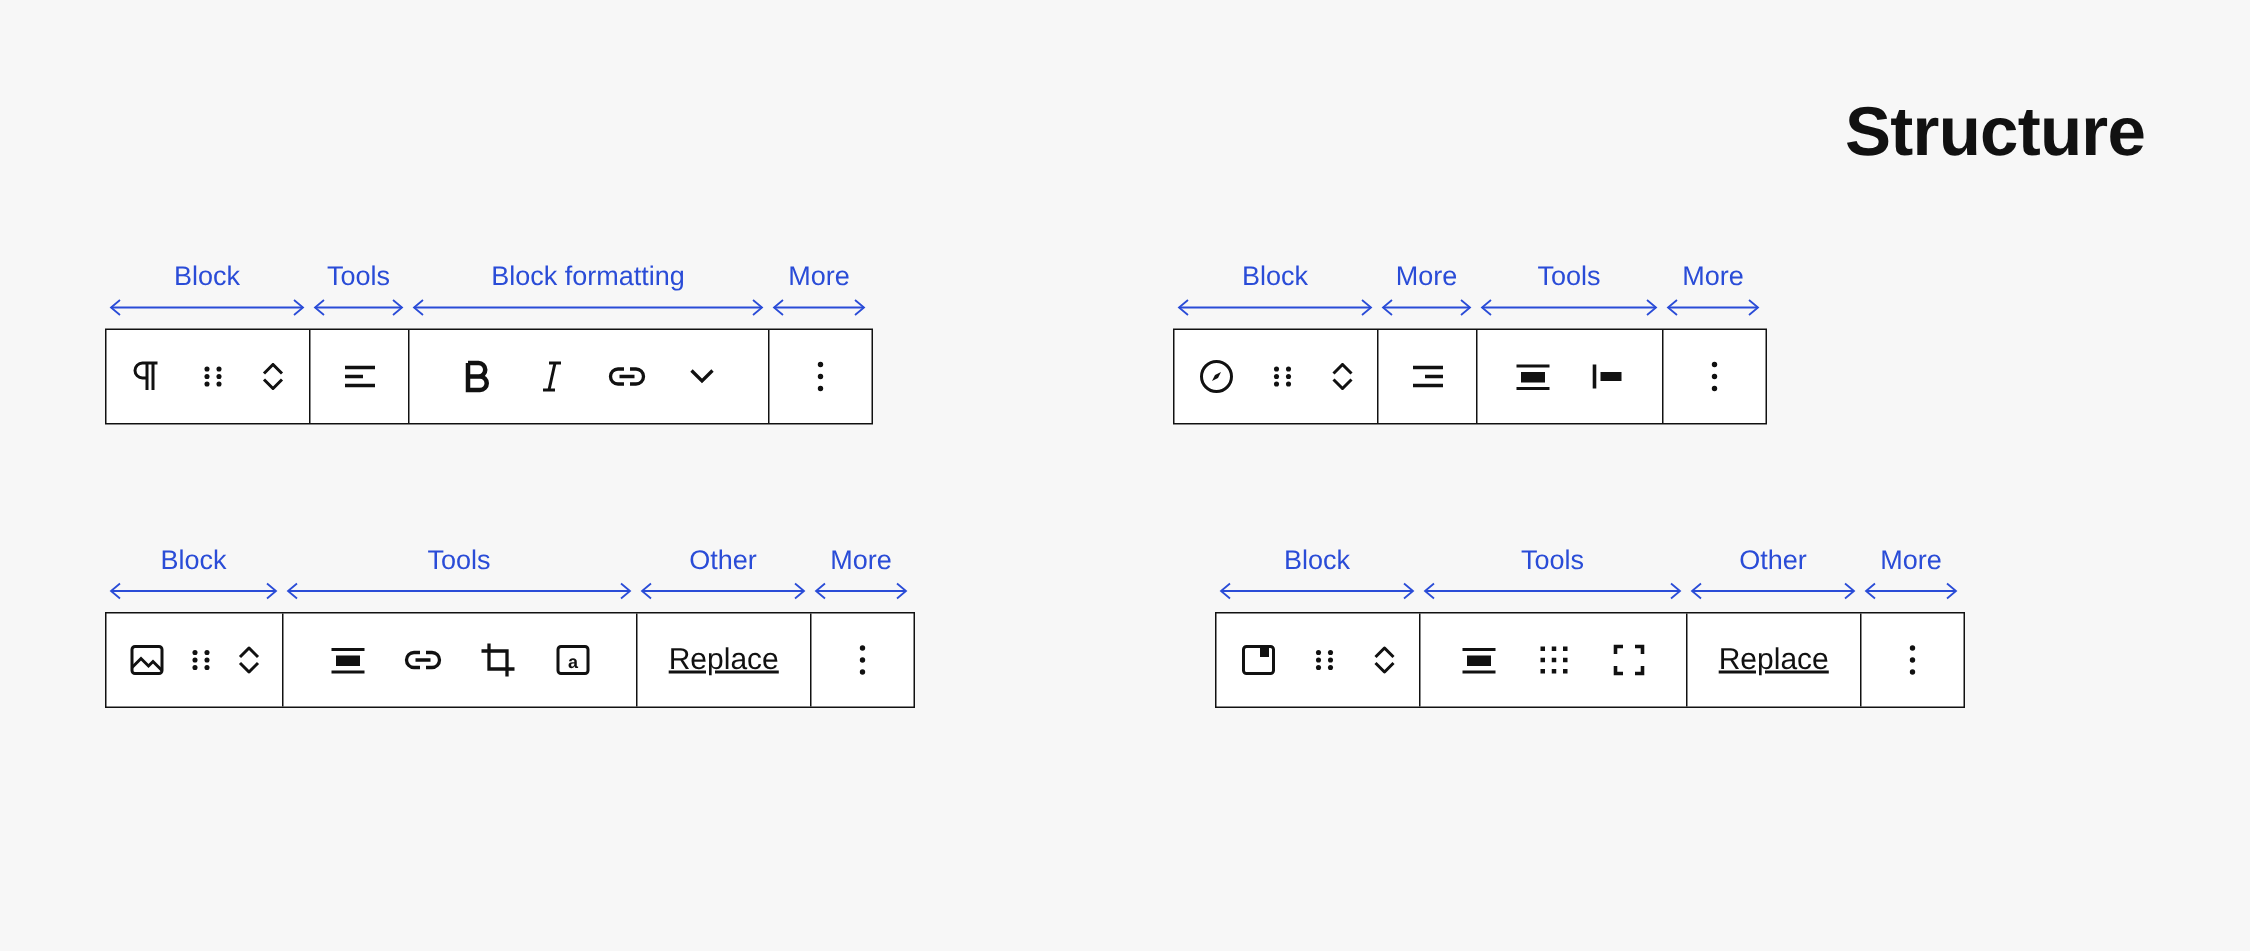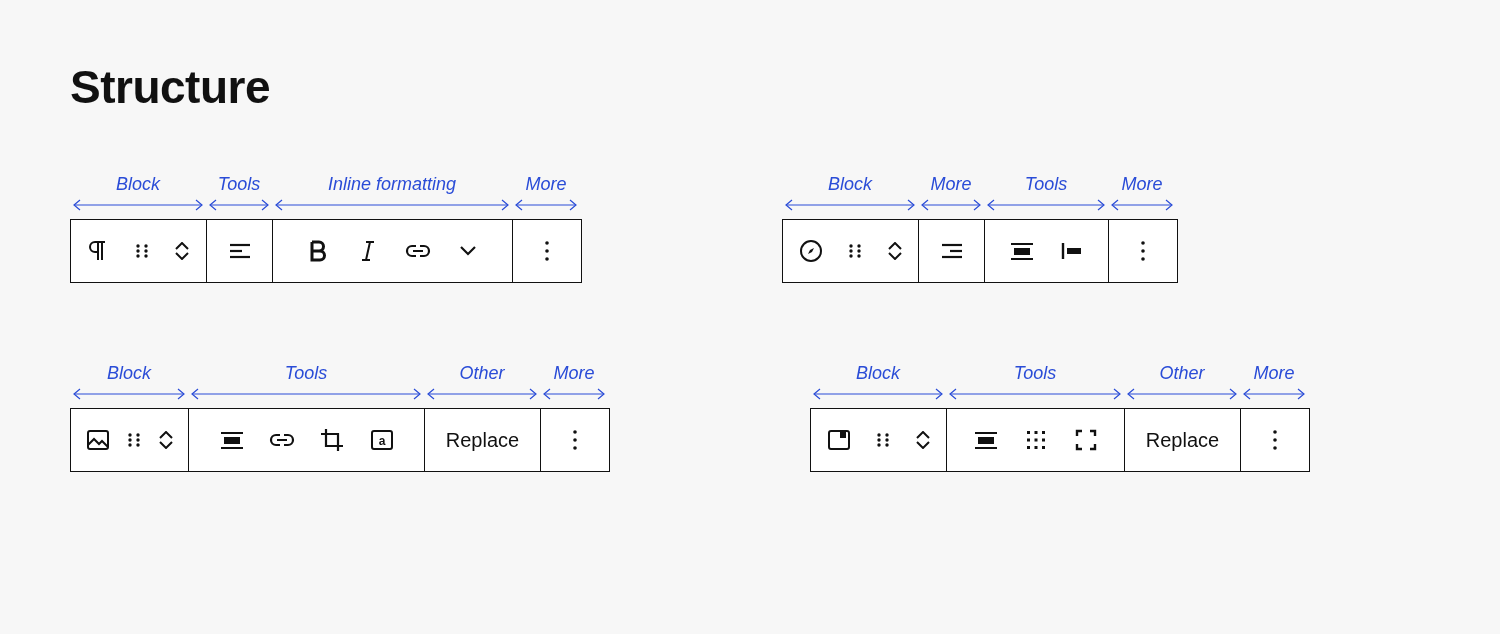--- a/index.html
+++ b/index.html
@@ -13,20 +13,21 @@
     color: #111;
   }
   .page {
     padding: 60px 70px 40px 70px;
   }
   h1.title {
     font-size: 46px;
     font-weight: 600;
     margin: 0 0 60px 0;
     letter-spacing: -0.5px;
+    text-align: right;
   }
   .rows {
     display: flex;
     flex-direction: column;
     gap: 80px;
   }
   .row {
     display: flex;
     flex-direction: row;
     gap: 200px;
@@ -34,21 +35,20 @@
   .example {
     display: flex;
     flex-direction: column;
     gap: 8px;
   }
   .labels {
     display: flex;
     flex-direction: row;
     color: #2a4cd7;
     font-size: 18px;
-    font-style: italic;
   }
   .label-seg {
     display: flex;
     flex-direction: column;
     align-items: center;
     gap: 4px;
   }
   .label-seg .txt {
     white-space: nowrap;
   }
@@ -76,20 +76,21 @@
     height: 28px;
     display: flex;
     align-items: center;
     justify-content: center;
   }
   .btn svg { display:block; }
   .textbtn {
     font-size: 20px;
     padding: 0 2px;
     white-space: nowrap;
+    text-decoration: underline;
   }
   .updown {
     display:flex;
     flex-direction:column;
     align-items:center;
     justify-content:center;
     gap:2px;
     width:28px;
     height:28px;
   }
@@ -117,21 +118,21 @@
           </div>
           <div class="label-seg" style="width:66px">
             <span class="txt">Tools</span>
             <svg width="66" height="12" viewBox="0 0 66 12">
                 <line x1="4" y1="6" x2="62" y2="6" stroke="#2a4cd7" stroke-width="1.2"></line>
                 <polyline points="10,1 4,6 10,11" fill="none" stroke="#2a4cd7" stroke-width="1.2"></polyline>
                 <polyline points="56,1 62,6 56,11" fill="none" stroke="#2a4cd7" stroke-width="1.2"></polyline>
               </svg>
           </div>
           <div class="label-seg" style="width:240px">
-            <span class="txt">Inline formatting</span>
+            <span class="txt">Block formatting</span>
             <svg width="240" height="12" viewBox="0 0 240 12">
                 <line x1="4" y1="6" x2="236" y2="6" stroke="#2a4cd7" stroke-width="1.2"></line>
                 <polyline points="10,1 4,6 10,11" fill="none" stroke="#2a4cd7" stroke-width="1.2"></polyline>
                 <polyline points="230,1 236,6 230,11" fill="none" stroke="#2a4cd7" stroke-width="1.2"></polyline>
               </svg>
           </div>
           <div class="label-seg" style="width:68px">
             <span class="txt">More</span>
             <svg width="68" height="12" viewBox="0 0 68 12">
                 <line x1="4" y1="6" x2="64" y2="6" stroke="#2a4cd7" stroke-width="1.2"></line>

